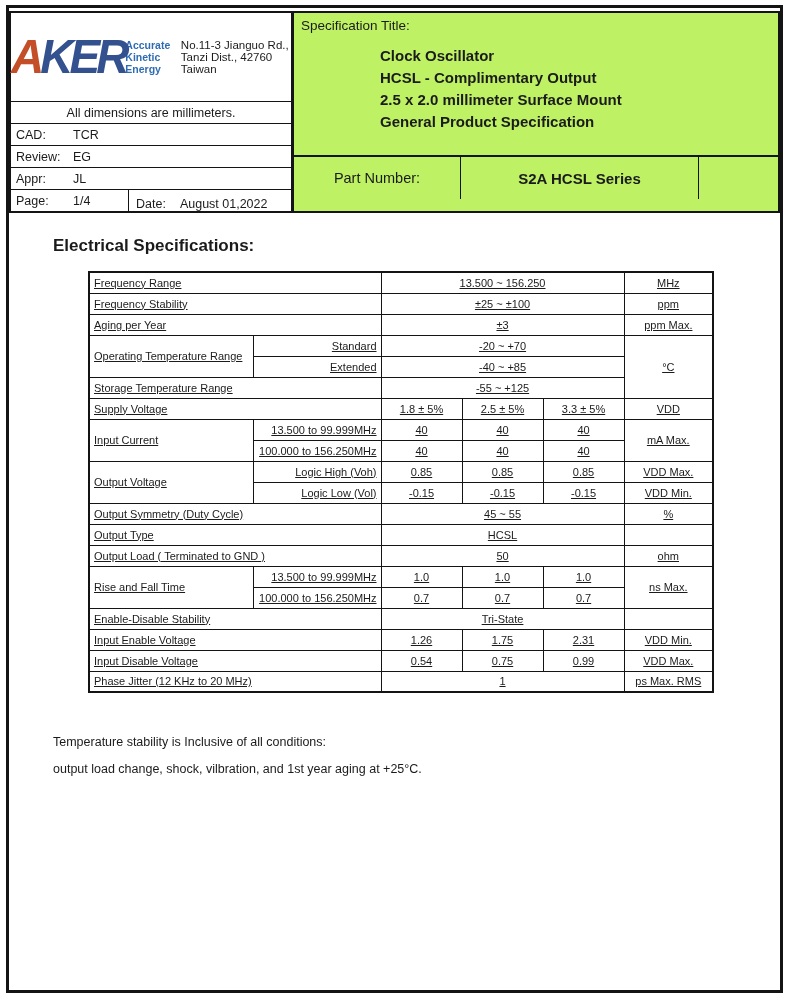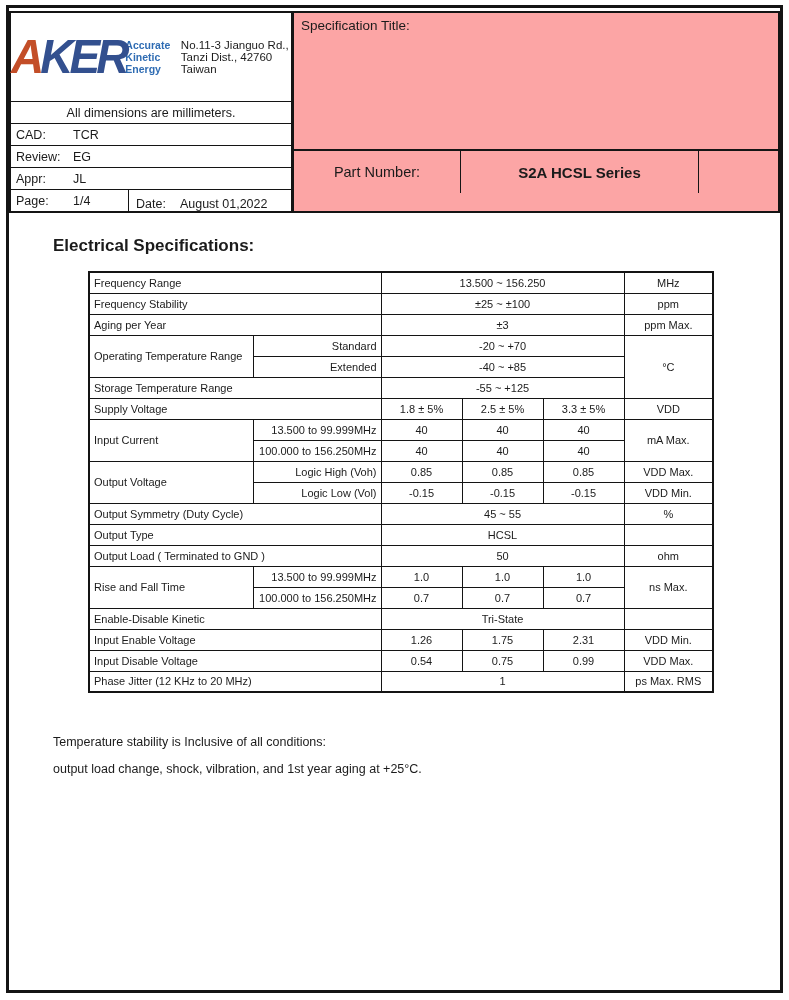--- a/index.html
+++ b/index.html
@@ -18,32 +18,32 @@
   .info-row { border-top:1.5px solid #141414; height:22px; display:flex; align-items:center; font-size:12.5px; }
   .info-row:last-child { flex:1; }
   .info-label { width:58px; padding-left:5px; }
   .info-value { padding-left:4px; }
   .page-cell { width:117px; display:flex; align-items:center; height:100%; }
   .date-cell { flex:1; border-left:1.5px solid #141414; height:100%; display:flex; align-items:flex-end; }
   .date-cell .info-label { width:auto; padding-left:7px; }
   .date-cell .info-value { padding-left:14px; }
 
   
-  .box-right { position:absolute; left:292px; top:11px; width:488px; height:202px; border:2px solid #141414; background:#fca5a5; }
+  .box-right { position:absolute; left:292px; top:11px; width:488px; height:202px; border:2px solid #141414; background:#bef264; }
   .spec-title-label { font-size:13.5px; padding:5px 0 0 7px; }
   .title-block { margin:12px 0 0 86px; font-weight:bold; font-size:15px; line-height:22px; }
-  .part-row { position:absolute; left:0; bottom:18px; width:100%; height:44px; border-top:2px solid #141414; display:flex; }
+  .part-row { position:absolute; left:0; bottom:12px; width:100%; height:44px; border-top:2px solid #141414; display:flex; }
   .part-label { width:167px; border-right:1.5px solid #141414; display:flex; align-items:center; justify-content:center; font-size:14.5px; }
   .part-value { width:238px; border-right:1.5px solid #141414; display:flex; align-items:center; justify-content:center; font-size:15px; font-weight:bold; }
   .part-empty { flex:1; }
 
   
   .section-heading { position:absolute; left:53px; top:236px; font-size:17px; font-weight:bold; }
 
-  .spec-table { position:absolute; left:88px; top:271px; width:624px; border-collapse:collapse; table-layout:fixed; font-size:11px; border:2px solid #141414; }
+  .spec-table { position:absolute; left:88px; top:271px; width:624px; border-collapse:collapse; table-layout:fixed; font-size:11px; border:2px solid #141414;text-decoration:underline; }
   .spec-table td { border:1px solid #141414; height:21px; padding:0 4px; overflow:hidden; white-space:nowrap; }
   .spec-table td.al { text-align:left; }
   .spec-table td.ar { text-align:right; }
   .spec-table td.ac { text-align:center; }
 
   .notes { position:absolute; left:53px; top:729px; font-size:12.5px; line-height:26.5px; }
 </style>
 </head>
 <body>
 
@@ -78,20 +78,26 @@
       </span>
       <span class="date-cell">
         <span class="info-label">Date:</span>
         <span class="info-value">August 01,2022</span>
       </span>
     </div>
   </div>
 
   <div class="box-right">
     <div class="spec-title-label">Specification Title:</div>
+    <div class="title-block">
+      <div>Clock Oscillator</div>
+      <div>HCSL - Complimentary Output</div>
+      <div>2.5 x 2.0 millimeter Surface Mount</div>
+      <div>General Product Specification</div>
+    </div>
     <div class="part-row">
       <div class="part-label">Part Number:</div>
       <div class="part-value">S2A HCSL Series</div>
       <div class="part-empty"></div>
     </div>
   </div>
 
   <div class="section-heading">Electrical Specifications:</div>
 
   <table class="spec-table">
@@ -192,21 +198,21 @@
           <td class="ac">1.0</td>
           <td rowspan="2" class="ac">ns Max.</td>
         </tr>
         <tr>
           <td class="ar">100.000 to 156.250MHz</td>
           <td class="ac">0.7</td>
           <td class="ac">0.7</td>
           <td class="ac">0.7</td>
         </tr>
         <tr>
-          <td colspan="2" class="al">Enable-Disable Kinetic</td>
+          <td colspan="2" class="al">Enable-Disable Stability</td>
           <td colspan="3" class="ac">Tri-State</td>
           <td class="ac"></td>
         </tr>
         <tr>
           <td colspan="2" class="al">Input Enable Voltage</td>
           <td class="ac">1.26</td>
           <td class="ac">1.75</td>
           <td class="ac">2.31</td>
           <td class="ac">VDD Min.</td>
         </tr>

